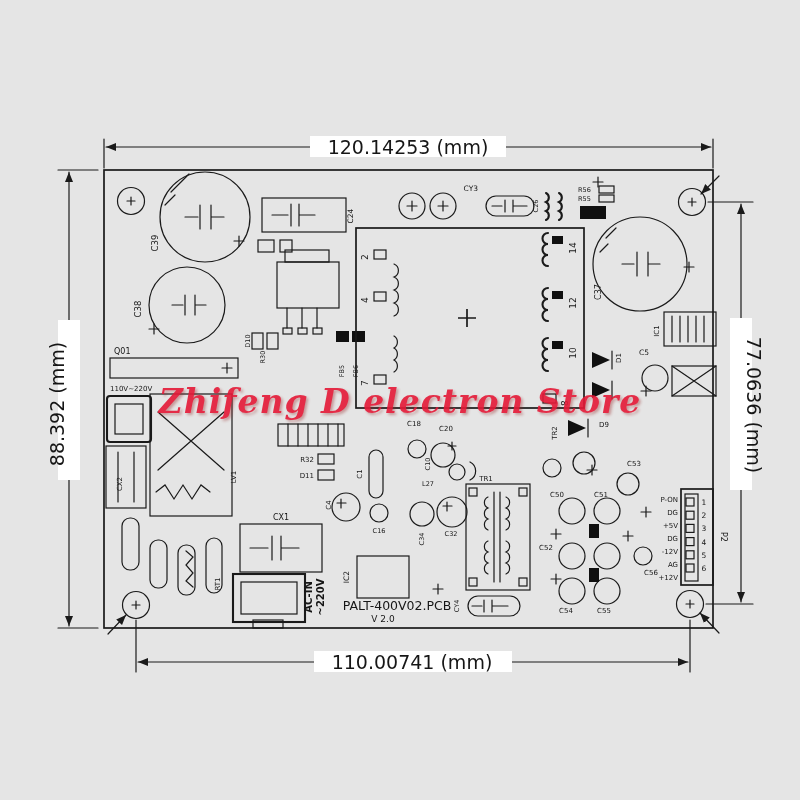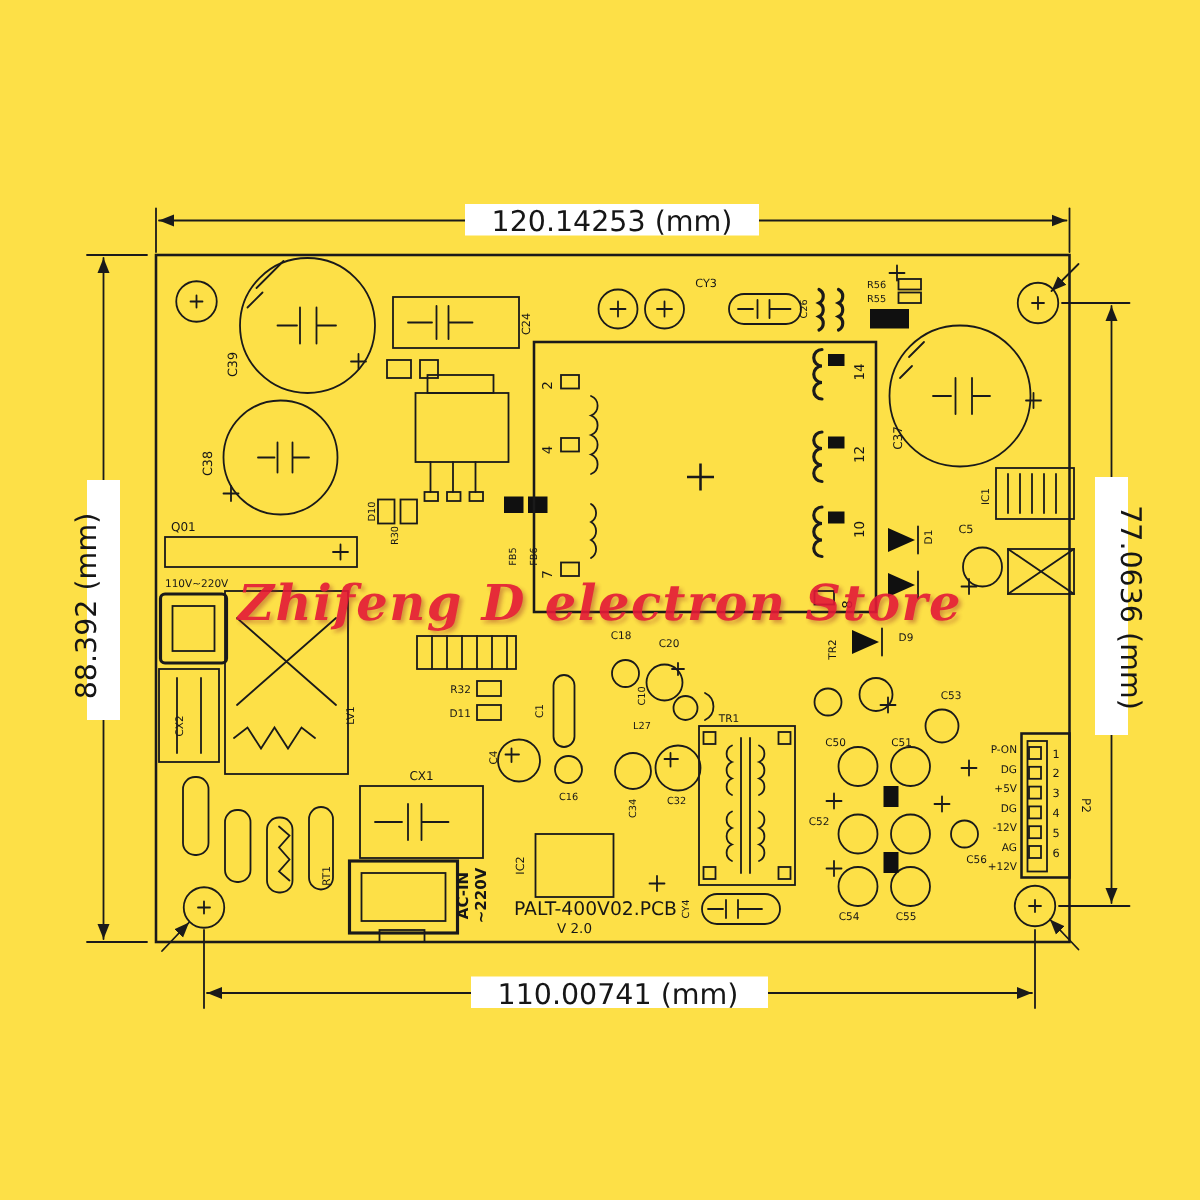--- a/index.html
+++ b/index.html
@@ -1,16 +1,16 @@
 <!DOCTYPE html>
 <html><head>
 <meta charset="utf-8">
 <style>
   html,body{margin:0;padding:0;background:#fff;}
-  .canvas{position:relative;width:800px;height:800px;background:#fde047;overflow:hidden;
+  .canvas{position:relative;width:800px;height:800px;background:#e5e5e5;overflow:hidden;
           font-family:"DejaVu Sans",sans-serif;}
   .canvas svg{position:absolute;left:0;top:0;}
   
   .s  {fill:none;stroke:#1a1a1a;stroke-width:1.2;stroke-linecap:round;}
   .sb {fill:none;stroke:#1a1a1a;stroke-width:1.7;}
   .s2 {fill:none;stroke:#1a1a1a;stroke-width:2.1;stroke-linecap:round;}
   .fb {fill:#101010;stroke:none;}
   .t  {fill:#161616;font-family:"DejaVu Sans",sans-serif;}
   .dim{fill:#161616;font-family:"DejaVu Sans",sans-serif;font-size:19px;}
   .wgap{fill:#ffffff;}

